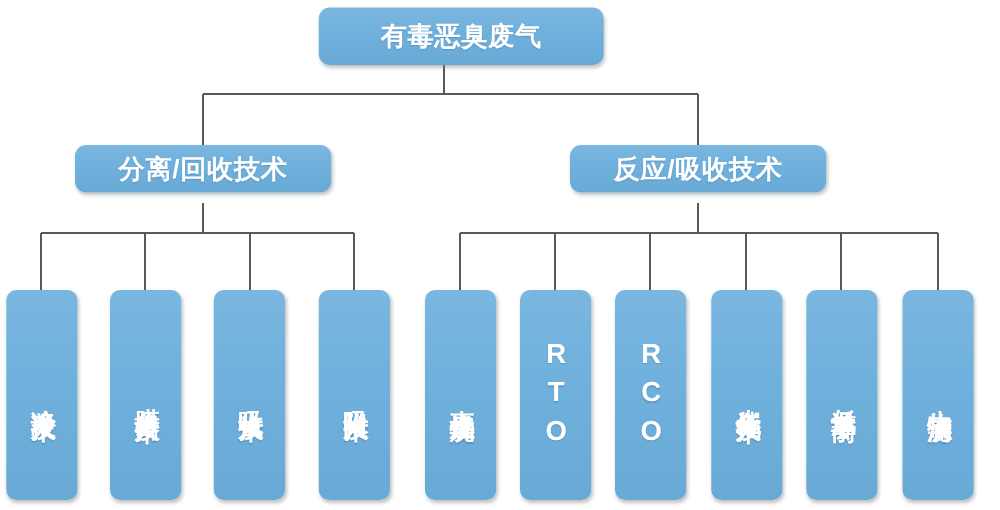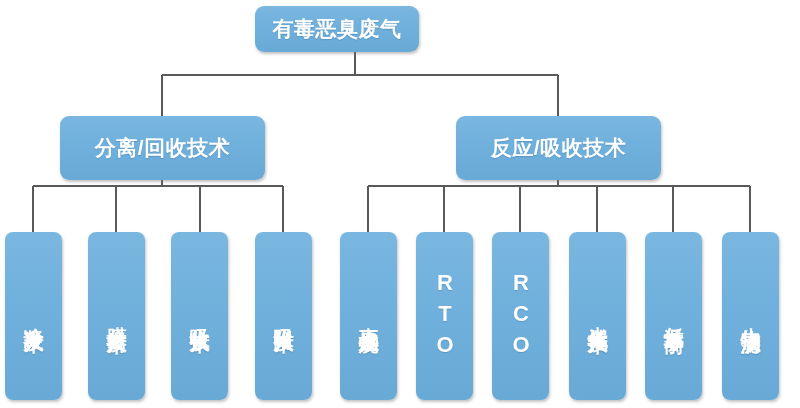--- a/index.html
+++ b/index.html
@@ -40,28 +40,28 @@
     justify-content: center;
     text-align: center;
     font-weight: bold;
     letter-spacing: 0.5px;
     text-shadow: 0 1px 1px rgba(60,110,150,0.35);
     user-select: none;
   }
   .node.root {
     left: 255px;
     top: 6px;
-    width: 164px;
+    width: 228px;
     height: 46px;
     font-size: 21px;
   }
   .node.branch {
     top: 116px;
     width: 205px;
-    height: 64px;
+    height: 38px;
     font-size: 21px;
   }
   .node.branch.left  { left: 60px; }
   .node.branch.right { left: 456px; }
 
   .node.leaf {
     top: 232px;
     width: 57px;
     height: 168px;
     font-size: 20px;

